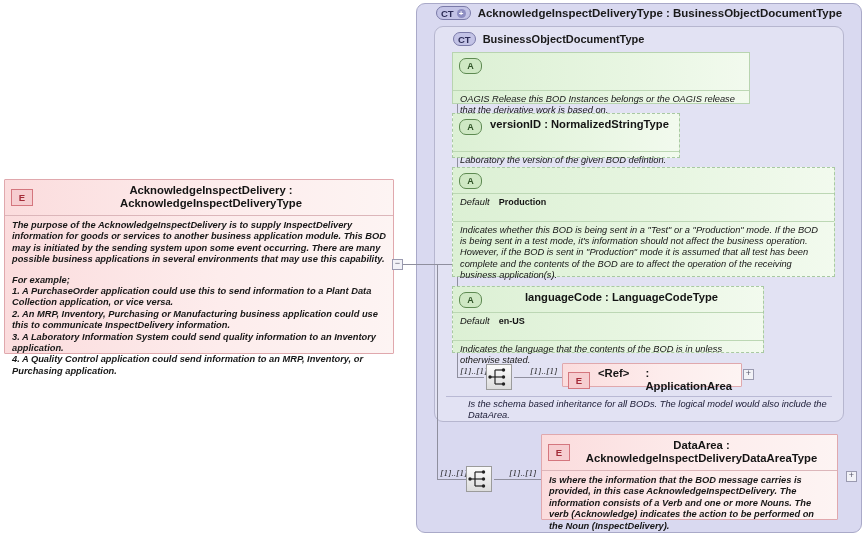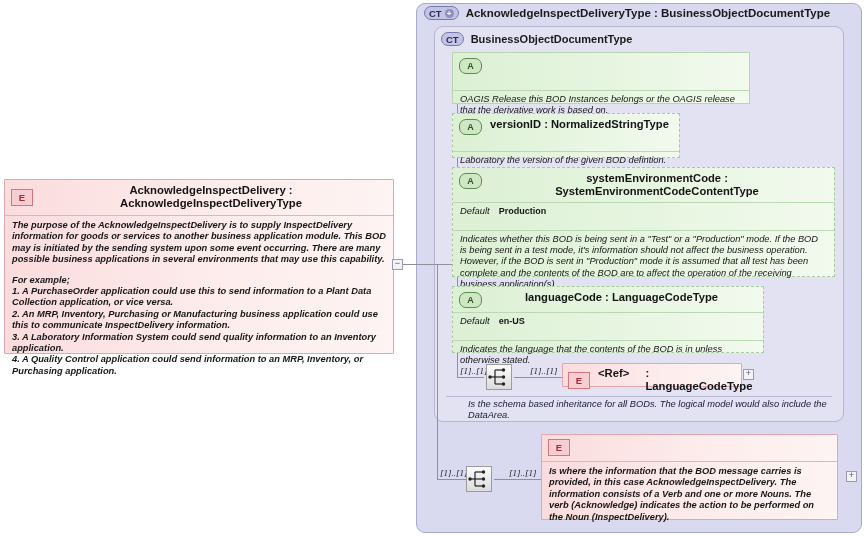--- a/index.html
+++ b/index.html
@@ -42,20 +42,21 @@
     box-sizing:border-box;
   }
 
   .badge{
     display:inline-flex;align-items:center;justify-content:center;
     border:1px solid #7a7aa8;border-radius:7px;
     background:#c3c3e6;
     font-size:9.5px;font-weight:bold;color:#2b2b55;
     height:14px;padding:0 4px;box-sizing:border-box;
     letter-spacing:0px;
+    margin-left:12px;
   }
   .badge .plusmark{
     display:inline-block;margin-left:3px;width:9px;height:9px;
     border-radius:50%;background:#8e8ec2;color:#fff;
     font-size:8px;line-height:9px;text-align:center;font-weight:bold;
   }
   .ct-title{
     position:absolute;left:424px;top:6px;
     display:flex;align-items:center;gap:7px;
     font-size:11.5px;font-weight:bold;color:#1a1a1a;
@@ -230,21 +231,20 @@
     <div class="abox-head">
       <span class="a-badge">A</span>
       <span class="atitle">versionID : NormalizedStringType</span>
     </div>
     <div class="abox-desc">Laboratory the version of the given BOD defintion.</div>
   </div>
 
   <div class="abox dashed" style="left:452px;top:167px;width:383px;height:110px;">
     <div class="abox-head">
       <span class="a-badge">A</span>
-      <span class="atitle">systemEnvironmentCode : SystemEnvironmentCodeContentType</span>
     </div>
     <div class="abox-default">
       <span class="dlabel">Default</span>
       <span class="dval">Production</span>
     </div>
     <div class="abox-desc">Indicates whether this BOD is being sent in a "Test" or a "Production" mode. If the BOD is being sent in a test mode, it's information should not affect the business operation. However, if the BOD is sent in "Production" mode it is assumed that all test has been complete and the contents of the BOD are to affect the operation of the receiving business application(s).</div>
   </div>
 
   <div class="abox dashed" style="left:452px;top:286px;width:312px;height:67px;">
     <div class="abox-head">
@@ -274,21 +274,21 @@
     </svg>
   </div>
 
   <div class="card" style="left:530px;top:366px;">[1]..[1]</div>
 
   <div class="ebox" style="left:562px;top:363px;width:180px;height:24px;">
     <div class="ebox-head" style="padding:3px 5px 3px 5px;">
       <span class="e-badge">E</span>
       <span class="etitle" style="text-align:left;padding-right:0;display:flex;gap:16px;">
         <span>&lt;Ref&gt;</span>
-        <span>: LanguageCodeType</span>
+        <span>: ApplicationArea</span>
       </span>
     </div>
   </div>
 
   <div class="toggle" style="left:743px;top:369px;">
     <span>+</span>
   </div>
 
   <div class="note-rule" style="left:446px;top:396px;width:386px;"></div>
   <div class="note" style="left:452px;top:399px;width:378px;">Is the schema based inheritance for all BODs. The logical model would also include the DataArea.</div>
@@ -307,20 +307,21 @@
       <circle cx="16.5" cy="12" r="1.7" fill="#222"></circle>
       <circle cx="16.5" cy="19" r="1.7" fill="#222"></circle>
     </svg>
   </div>
 
   <div class="card" style="left:509px;top:468px;">[1]..[1]</div>
 
   <div class="ebox" style="left:541px;top:434px;width:297px;height:86px;">
     <div class="ebox-head">
       <span class="e-badge">E</span>
+      <span class="etitle">DataArea : AcknowledgeInspectDeliveryDataAreaType</span>
     </div>
     <div class="ebox-body">Is where the information that the BOD message carries is provided, in this case AcknowledgeInspectDelivery. The information consists of a Verb and one or more Nouns. The verb (Acknowledge) indicates the action to be performed on the Noun (InspectDelivery).</div>
   </div>
 
   <div class="toggle" style="left:846px;top:471px;">
     <span>+</span>
   </div>
 
 </div>
 

